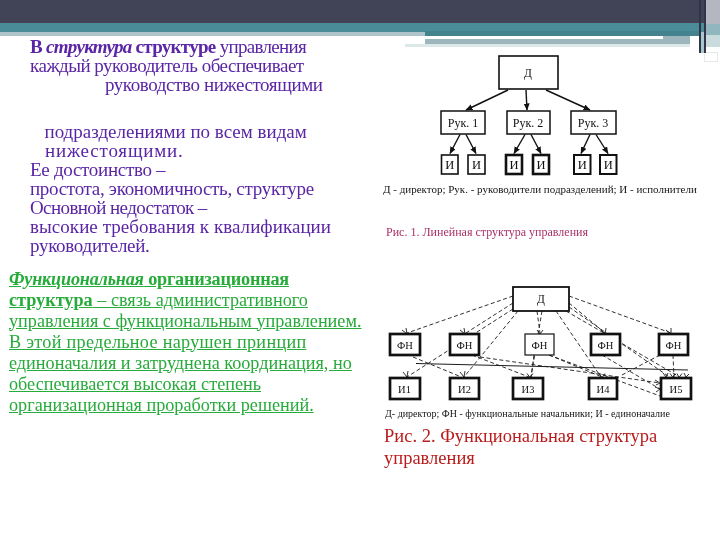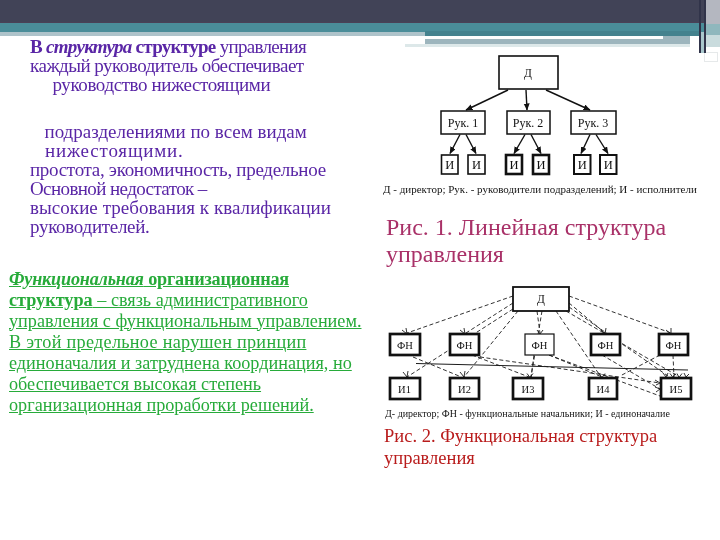--- a/index.html
+++ b/index.html
@@ -39,42 +39,43 @@
 
 <div class="abs" style="left:701px;top:32px;width:3px;height:21px;background:#a9c7cc;"></div>
 
 <div class="abs" style="left:704px;top:52px;width:12px;height:8px;border:1px solid #e6e9ea;"></div>
 
 <div class="abs" style="left:704px;top:0;width:2px;height:53px;background:#31344a;"></div>
 
 <div class="abs" style="left:30px;top:37.3px;width:345px;font-size:19px;letter-spacing:-0.3px;line-height:19px;color:#5a26a6;">
   <div style="letter-spacing:-0.7px;"><b>В <i>структура</i> структуре</b> управления</div>
   <div style="letter-spacing:-0.5px;">каждый руководитель обеспечивает</div>
-  <div style="padding-left:22.5px;letter-spacing:-0.4px;">руководство нижестоящими</div>
+  <div style="padding-left:22.5px;letter-spacing:-0.4px;text-align:center;">руководство нижестоящими</div>
   <div style="padding-left:14.5px;letter-spacing:0px;margin-top:28px;">подразделениями по всем видам</div>
   <div style="padding-left:15px;letter-spacing:0.8px;">нижестоящими.</div>
-  <div>простота, экономичность, предельное</div>
+  <div>Ее достоинство –</div>
+  <div>простота, экономичность, структуре</div>
   <div style="letter-spacing:-0.6px;">Основной недостаток –</div>
   <div style="letter-spacing:0.05px;">высокие требования к квалификации</div>
   <div>руководителей.</div>
 </div>
 
 <div class="abs" style="left:9px;top:268.5px;width:375px;font-size:18.2px;line-height:21px;color:#27ab3a;text-decoration:underline;">
   <div style="letter-spacing:-0.2px;"><b><i>Функциональная</i> организационная</b></div>
   <div><b>структура</b> – связь административного</div>
   <div>управления с функциональным управлением.</div>
   <div style="letter-spacing:0.28px;">В этой предельное нарушен принцип</div>
   <div>единоначалия и затруднена координация, но</div>
   <div>обеспечивается высокая степень</div>
   <div>организационная проработки решений.</div>
 </div>
 
 <div class="abs" style="left:383px;top:183px;width:330px;font-size:11px;color:#141414;">Д - директор; Рук. - руководители подразделений; И - исполнители</div>
 
-<div class="abs" style="left:386px;top:214px;width:330px;font-size:24px;color:#a93168;">Рис. 1. Линейная структура управления</div>
+<div class="abs" style="left:386px;top:225px;width:330px;font-size:12px;color:#a93168;">Рис. 1. Линейная структура управления</div>
 
 <div class="abs" style="left:385px;top:407.5px;width:330px;font-size:10px;color:#141414;">Д- директор; ФН - функциональные начальники; И - единоначалие</div>
 
 <div class="abs" style="left:384px;top:425.2px;width:290px;font-size:18.5px;line-height:22px;color:#b91c1c;">Рис. 2. Функциональная структура управления</div>
 
 <svg class="abs" style="left:0;top:0;" width="720" height="540" viewBox="0 0 720 540">
   <defs>
     <marker id="tri" markerWidth="8" markerHeight="8" refX="6.5" refY="3" orient="auto" markerUnits="userSpaceOnUse">
       <path d="M0,0 L7,3 L0,6 Z" fill="#111"></path>
     </marker>

